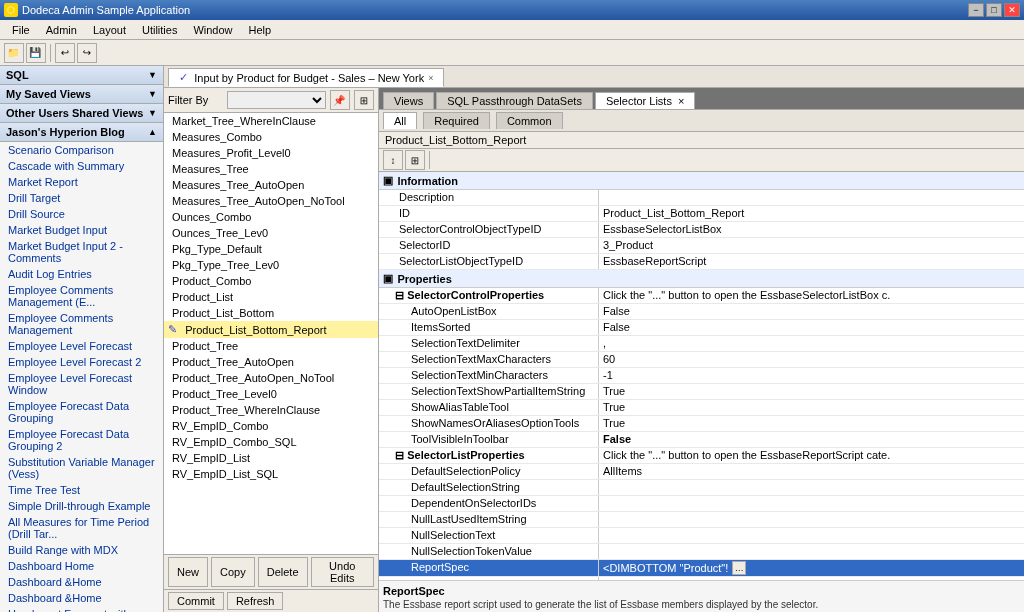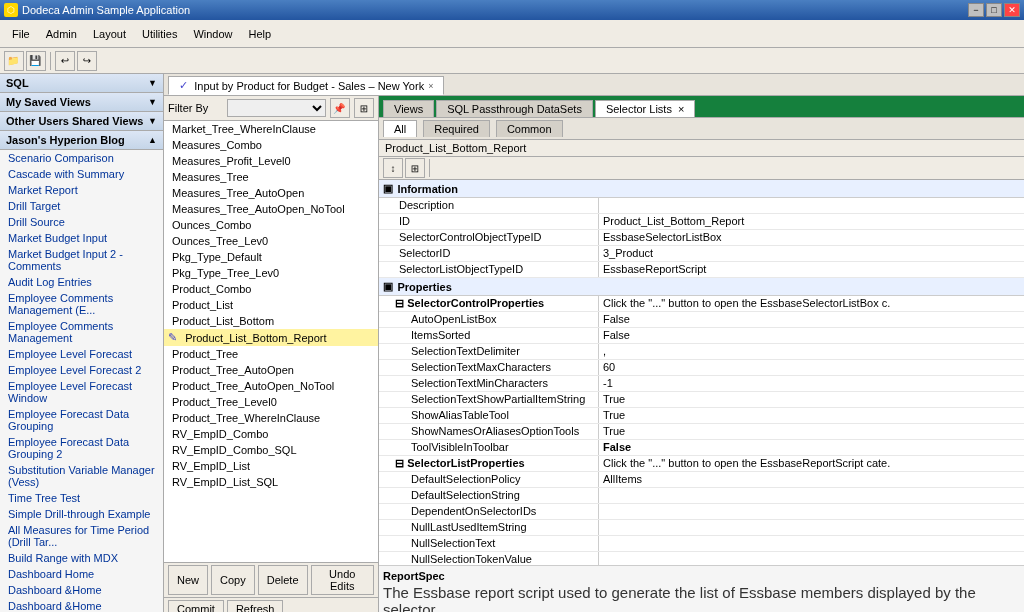--- a/index.html
+++ b/index.html
@@ -17,21 +17,21 @@
     }
     .title-bar-icon { width: 14px; height: 14px; margin-right: 4px; background: #ffd700; border-radius: 2px; display: flex; align-items: center; justify-content: center; font-size: 9px; }
     .title-bar-text { flex: 1; }
     .title-bar-buttons { display: flex; gap: 2px; }
     .title-bar-btn { width: 16px; height: 14px; background: #c0c0c0; border: 1px solid #888; display: flex; align-items: center; justify-content: center; font-size: 9px; color: black; cursor: pointer; }
     .title-bar-btn.close { background: #ff4444; color: white; }
 
     
     .menu-bar {
       background: #f0ece4;
-      height: 28px;
+      height: 20px;
       display: flex;
       align-items: center;
       padding: 0 4px;
       border-bottom: 1px solid #aaa;
     }
     .menu-item { padding: 2px 8px; cursor: pointer; font-size: 11px; }
 
     
     .toolbar {
       background: #f0ece4;
@@ -170,21 +170,21 @@
     }
 
     
     .props-panel {
       flex: 1;
       display: flex;
       flex-direction: column;
       background: white;
     }
     .props-tabs {
-      background: #15803d;
+      background: #737373;
       height: 22px;
       display: flex;
       align-items: flex-end;
       padding: 0 4px;
       border-bottom: 1px solid #aaa;
     }
     .props-tab {
       padding: 2px 10px;
       border: 1px solid #aaa;
       border-bottom: none;
@@ -262,21 +262,21 @@
       border-top: 1px solid #ccc;
       padding: 2px 4px;
       background: #f5f5f5;
     }
     .props-status-title {
       font-weight: bold;
       font-size: 11px;
       padding: 2px 0;
     }
     .props-status-text {
-      font-size: 15px;
+      font-size: 10px;
       color: #333;
     }
 
     
     .tb-btn {
       width: 20px;
       height: 20px;
       background: #f0ece4;
       border: 1px solid #aaa;
       cursor: pointer;

